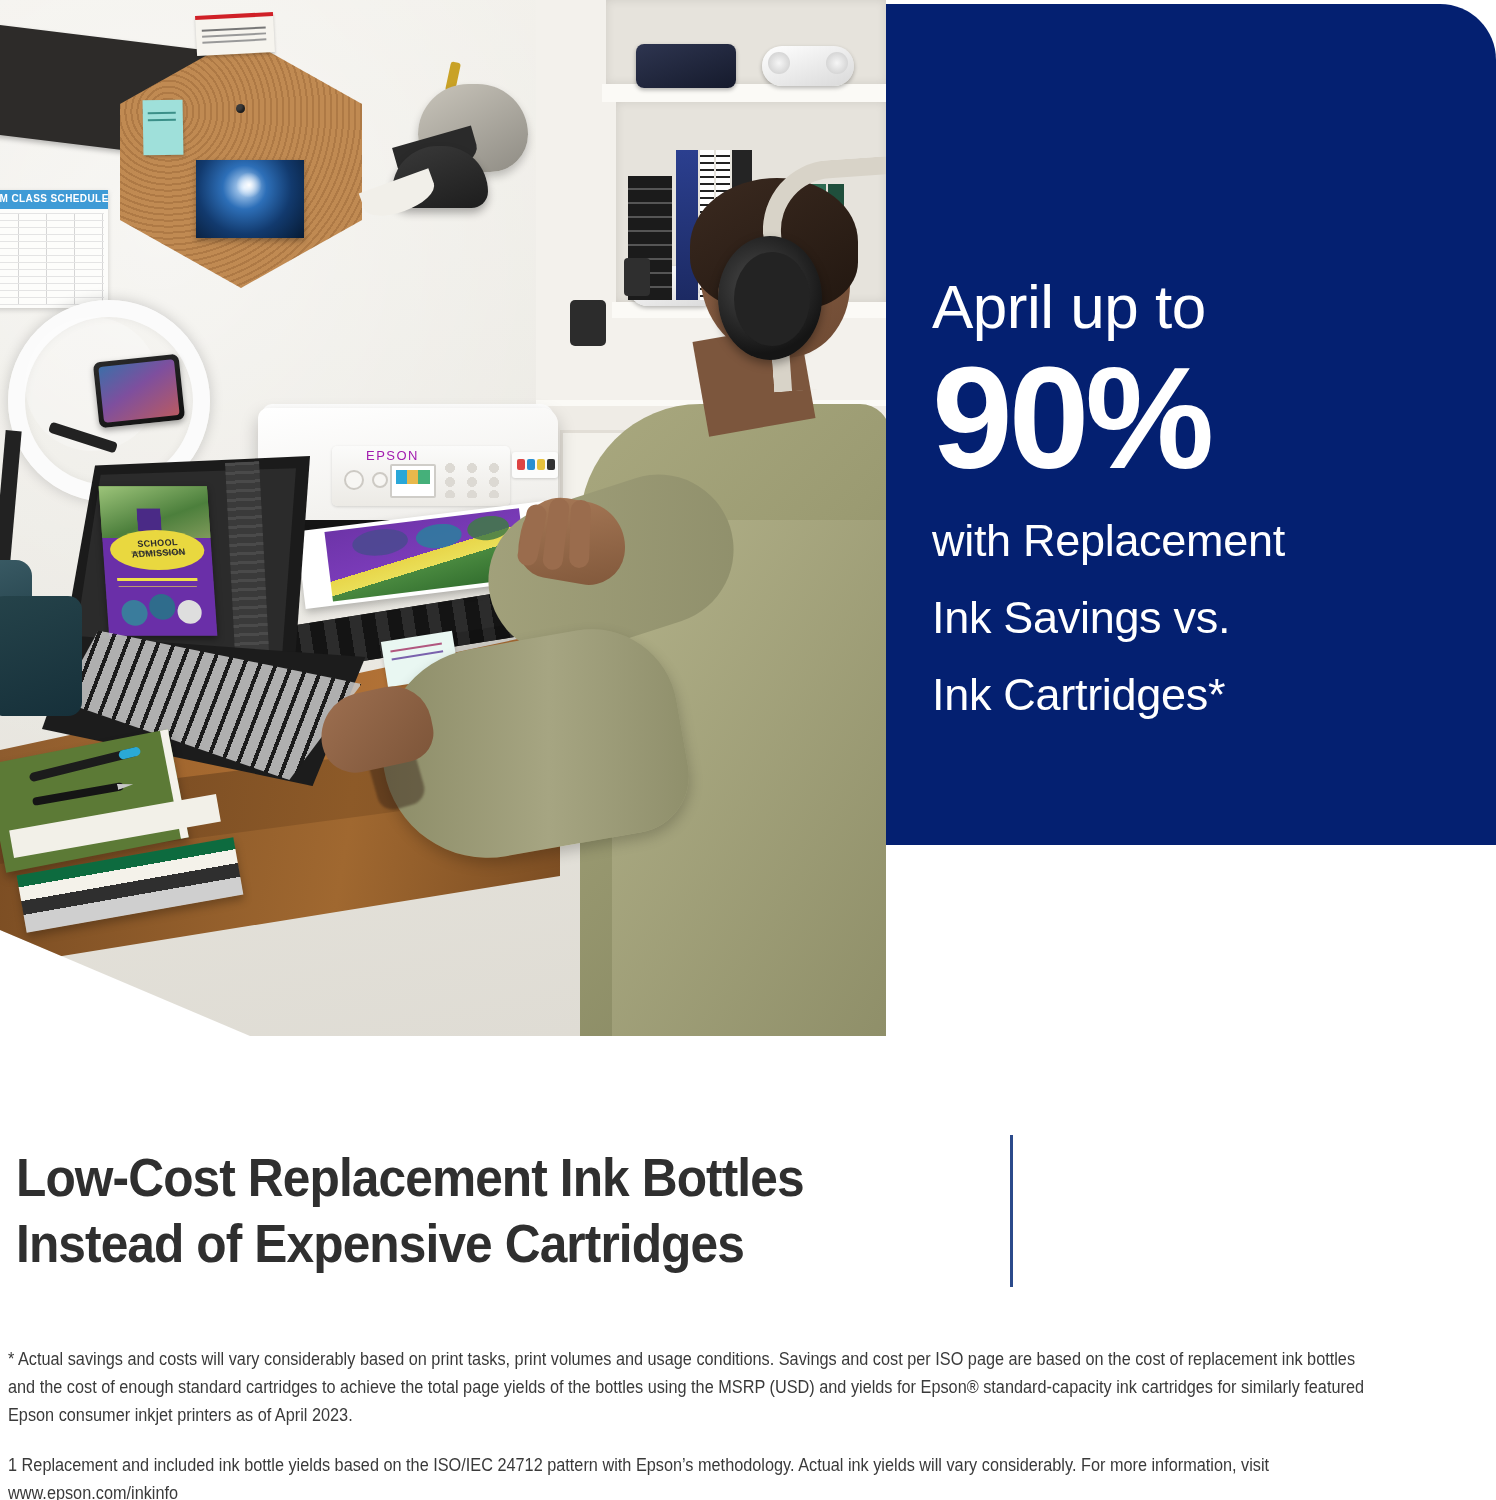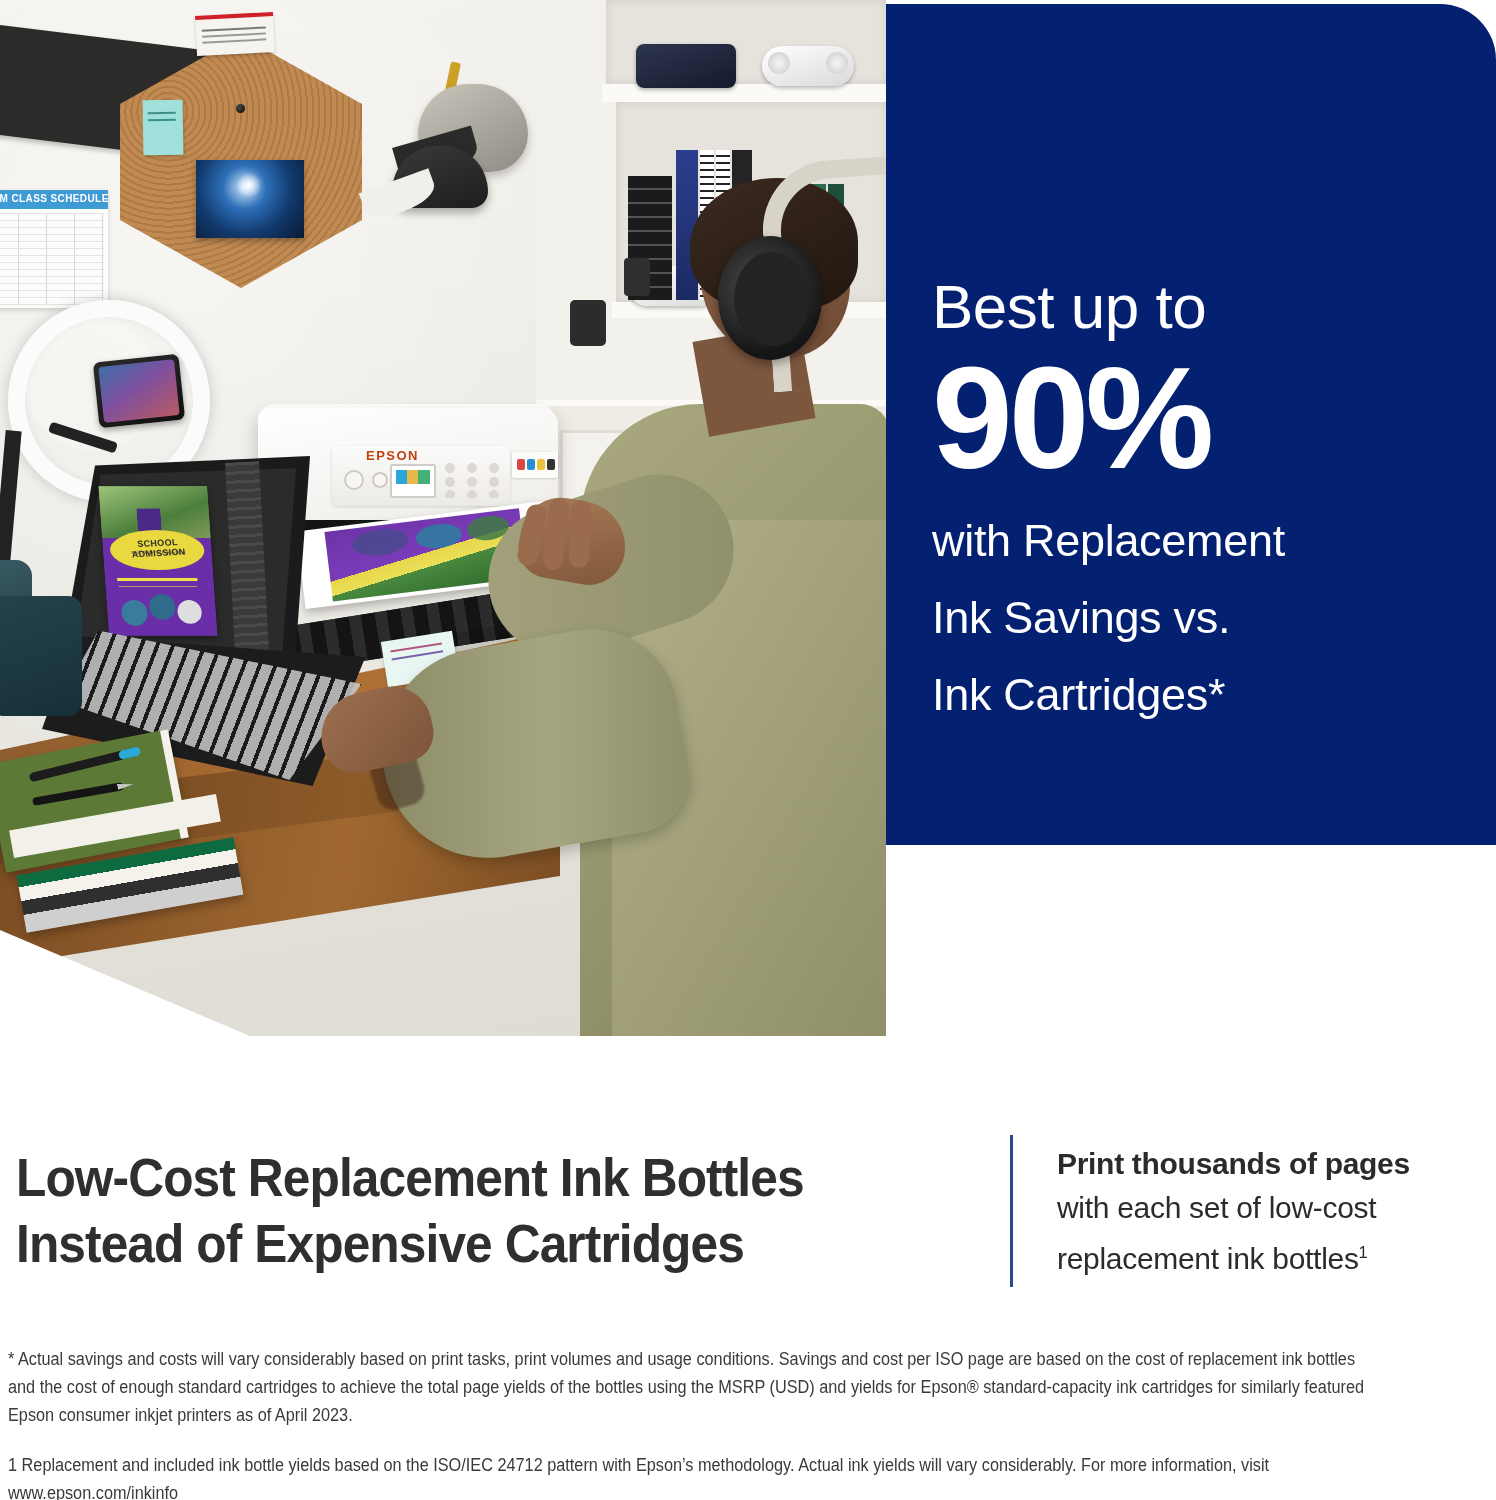--- a/index.html
+++ b/index.html
@@ -134,21 +134,21 @@
        background:linear-gradient(160deg,#3b5c66,#16323b);}
 
   
   .printer{left:258px;top:408px;width:300px;height:160px;border-radius:10px 16px 8px 8px;
            background:linear-gradient(170deg,#ffffff 0%,#f3f2ef 55%,#e6e4df 100%);
            box-shadow:0 8px 18px rgba(0,0,0,.22);}
   .printer-lid{left:262px;top:404px;width:292px;height:42px;border-radius:10px 14px 0 0;
                background:linear-gradient(#ffffff,#f0efea);}
   .panel{left:332px;top:446px;width:178px;height:60px;border-radius:5px;
          background:linear-gradient(#fbfbfa,#eceae5);box-shadow:0 1px 3px rgba(0,0,0,.14);}
-  .epson{left:366px;top:448px;font-size:13px;font-weight:700;color:#c2410c;letter-spacing:1.5px;}
+  .epson{left:366px;top:448px;font-size:13px;font-weight:400;color:#a21caf;letter-spacing:1.5px;}
   .lcd{left:390px;top:464px;width:42px;height:30px;border-radius:2px;background:#fff;border:2px solid #cfcdc8;}
   .lcd i{position:absolute;left:4px;top:4px;width:34px;height:14px;
          background:linear-gradient(90deg,#2aa7d8 0 33%,#e8b84b 33% 66%,#45b07a 66% 100%);}
   .btns{left:442px;top:462px;width:62px;height:36px;
         background:
           radial-gradient(circle 5px at 8px 6px,#dcd9d3 98%,rgba(0,0,0,0)),
           radial-gradient(circle 5px at 30px 6px,#dcd9d3 98%,rgba(0,0,0,0)),
           radial-gradient(circle 5px at 52px 6px,#dcd9d3 98%,rgba(0,0,0,0)),
           radial-gradient(circle 5px at 8px 20px,#dcd9d3 98%,rgba(0,0,0,0)),
           radial-gradient(circle 5px at 30px 20px,#dcd9d3 98%,rgba(0,0,0,0)),
@@ -302,21 +302,21 @@
        transform:scaleX(.93);transform-origin:left top;}
   .fineprint p{margin:0 0 22px 0;}
 </style>
 </head>
 <body>
 
 <div class="hero">
 
   <div class="promo">
     <div class="promo-inner">
-      <div class="promo-eyebrow">Best up to</div>
+      <div class="promo-eyebrow">April up to</div>
       <div class="promo-big">90%</div>
       <div class="promo-sub">
         <div>with Replacement</div>
         <div>Ink Savings vs.</div>
         <div>Ink Cartridges*</div>
       </div>
     </div>
   </div>
 
   <div class="photo">
@@ -470,25 +470,18 @@
 
 <div class="bottom">
 
   <div class="headline">
     <div>Low-Cost Replacement Ink Bottles</div>
     <div>Instead of Expensive Cartridges</div>
   </div>
 
   <div class="divider"></div>
 
-  <div class="rightcol">
-    <div class="rc-bold">Print thousands of pages</div>
-    <div class="rc-reg">
-      <div>with each set of low-cost</div>
-      <div><span>replacement ink bottles</span><sup>1</sup></div>
-    </div>
-  </div>
 
   <div class="fineprint">
     <p>* Actual savings and costs will vary considerably based on print tasks, print volumes and usage conditions. Savings and cost per ISO page are based on the cost of replacement ink bottles and the cost of enough standard cartridges to achieve the total page yields of the bottles using the MSRP (USD) and yields for Epson® standard-capacity ink cartridges for similarly featured Epson consumer inkjet printers as of April 2023.</p>
     <p>1 Replacement and included ink bottle yields based on the ISO/IEC 24712 pattern with Epson’s methodology. Actual ink yields will vary considerably. For more information, visit www.epson.com/inkinfo</p>
   </div>
 </div>
 
 </body></html>

